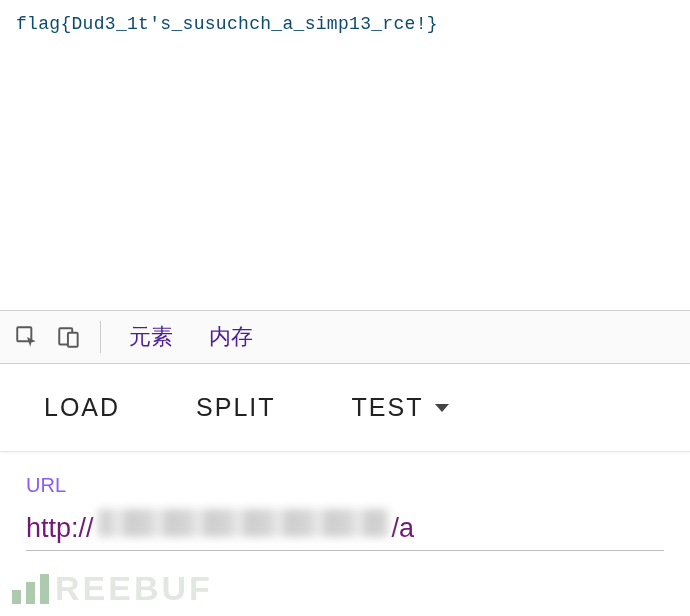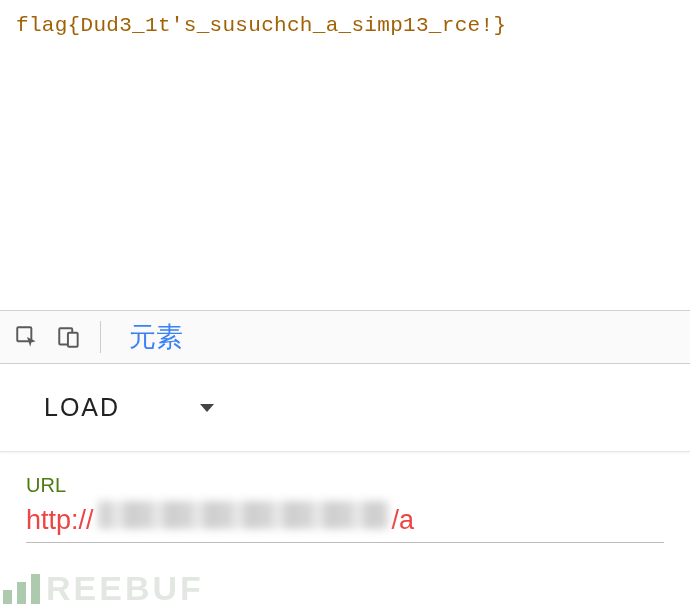--- a/index.html
+++ b/index.html
@@ -11,22 +11,22 @@
       overflow: hidden;
       position: relative;
     }
     .content-area {
       padding: 14px 16px;
       height: 310px;
       background: #fff;
     }
     .flag-text {
       font-family: "Courier New", monospace;
-      font-size: 21px;
-      color: #a16207;
+      font-size: 18px;
+      color: #0c4a6e;
       letter-spacing: 0.3px;
     }
     .devtools-bar {
       display: flex;
       align-items: center;
       border-top: 1px solid #d0d0d0;
       border-bottom: 1px solid #d0d0d0;
       height: 54px;
       background: #fafafa;
       padding: 0 6px;
@@ -41,22 +41,22 @@
       margin: 0 6px;
     }
     .devtools-sep {
       width: 1px;
       height: 32px;
       background: #ccc;
       margin: 0 10px;
     }
     .devtools-tab {
       padding: 0 18px;
-      font-size: 27px;
-      color: #3b82f6;
+      font-size: 22px;
+      color: #4c1d95;
       height: 100%;
       display: flex;
       align-items: center;
       cursor: pointer;
       white-space: nowrap;
     }
     .action-bar {
       display: flex;
       align-items: center;
       height: 88px;
@@ -83,44 +83,44 @@
       border-left: 7px solid transparent;
       border-right: 7px solid transparent;
       border-top: 8px solid #444;
       margin-left: 4px;
     }
     .url-section {
       padding: 22px 26px 0 26px;
     }
     .url-label {
       font-size: 20px;
-      color: #4d7c0f;
-      margin-bottom: 4px;
+      color: #8b5cf6;
+      margin-bottom: 12px;
     }
     .url-row {
       display: flex;
       align-items: baseline;
       font-size: 27px;
-      color: #ef4444;
+      color: #701a75;
       border-bottom: 1px solid #bcbcbc;
       padding-bottom: 6px;
     }
     .url-blur {
       display: inline-block;
       width: 290px;
       height: 28px;
       background: repeating-linear-gradient(90deg, #d4d4d4 0 14px, #e8e8e8 14px 26px, #cfcfcf 26px 40px);
       filter: blur(4px);
       margin: 0 4px;
       vertical-align: middle;
       border-radius: 2px;
     }
     .watermark {
       position: absolute;
-      left: 3px;
+      left: 12px;
       bottom: 8px;
       font-size: 34px;
       font-weight: 800;
       color: rgba(150,170,150,0.28);
       letter-spacing: 3px;
       display: flex;
       align-items: center;
       gap: 6px;
       pointer-events: none;
     }
@@ -150,27 +150,32 @@
     </svg>
   </div>
   <div class="devtools-icon">
     <svg width="26" height="26" viewBox="0 0 24 24" fill="none" stroke="#5a5a5a" stroke-width="1.8">
       <rect x="3" y="4" width="12" height="15" rx="1"></rect>
       <rect x="11" y="8" width="9" height="13" rx="1" fill="#fafafa"></rect>
     </svg>
   </div>
   <div class="devtools-sep"></div>
   <div class="devtools-tab">元素</div>
+  <div class="devtools-tab">内存</div>
 </div>
 
 <div class="action-bar">
   <div class="action-btn">
     <span>LOAD</span>
   </div>
   <div class="action-btn">
+    <span>SPLIT</span>
+  </div>
+  <div class="action-btn">
+    <span>TEST</span>
     <span class="dropdown-arrow"></span>
   </div>
 </div>
 
 <div class="url-section">
   <div class="url-label">URL</div>
   <div class="url-row">
     <span>http://</span>
     <span class="url-blur"></span>
     <span>/a</span>

